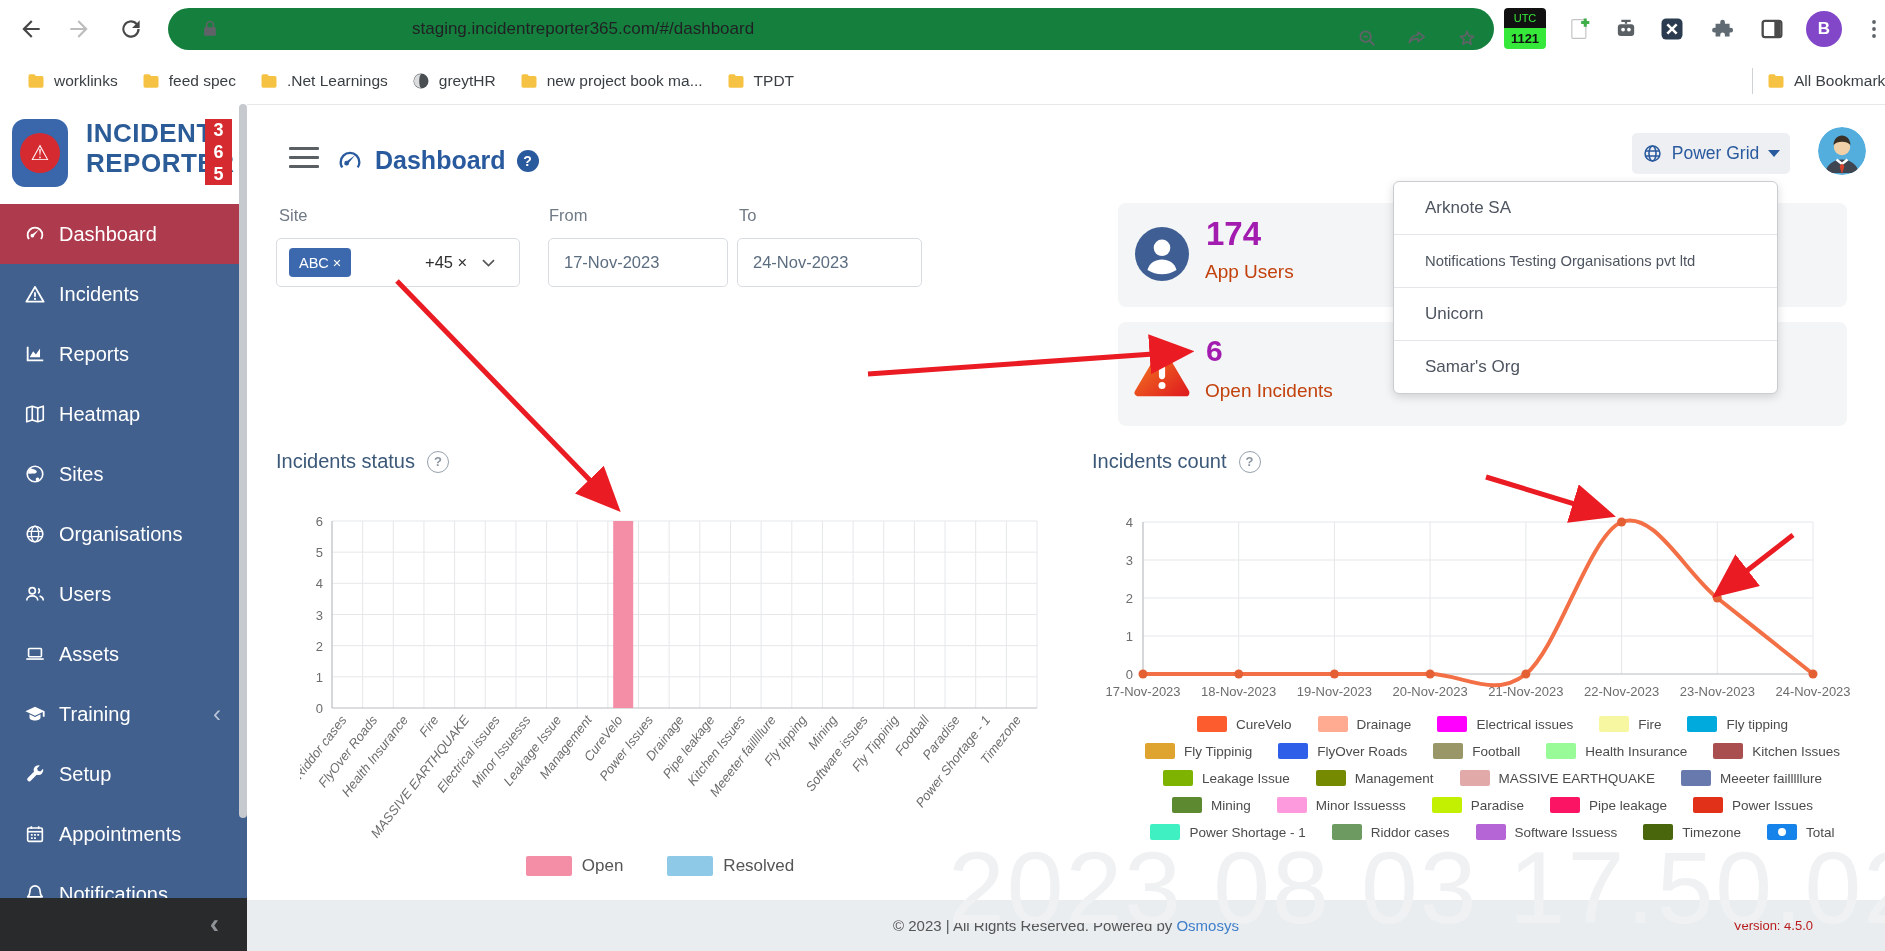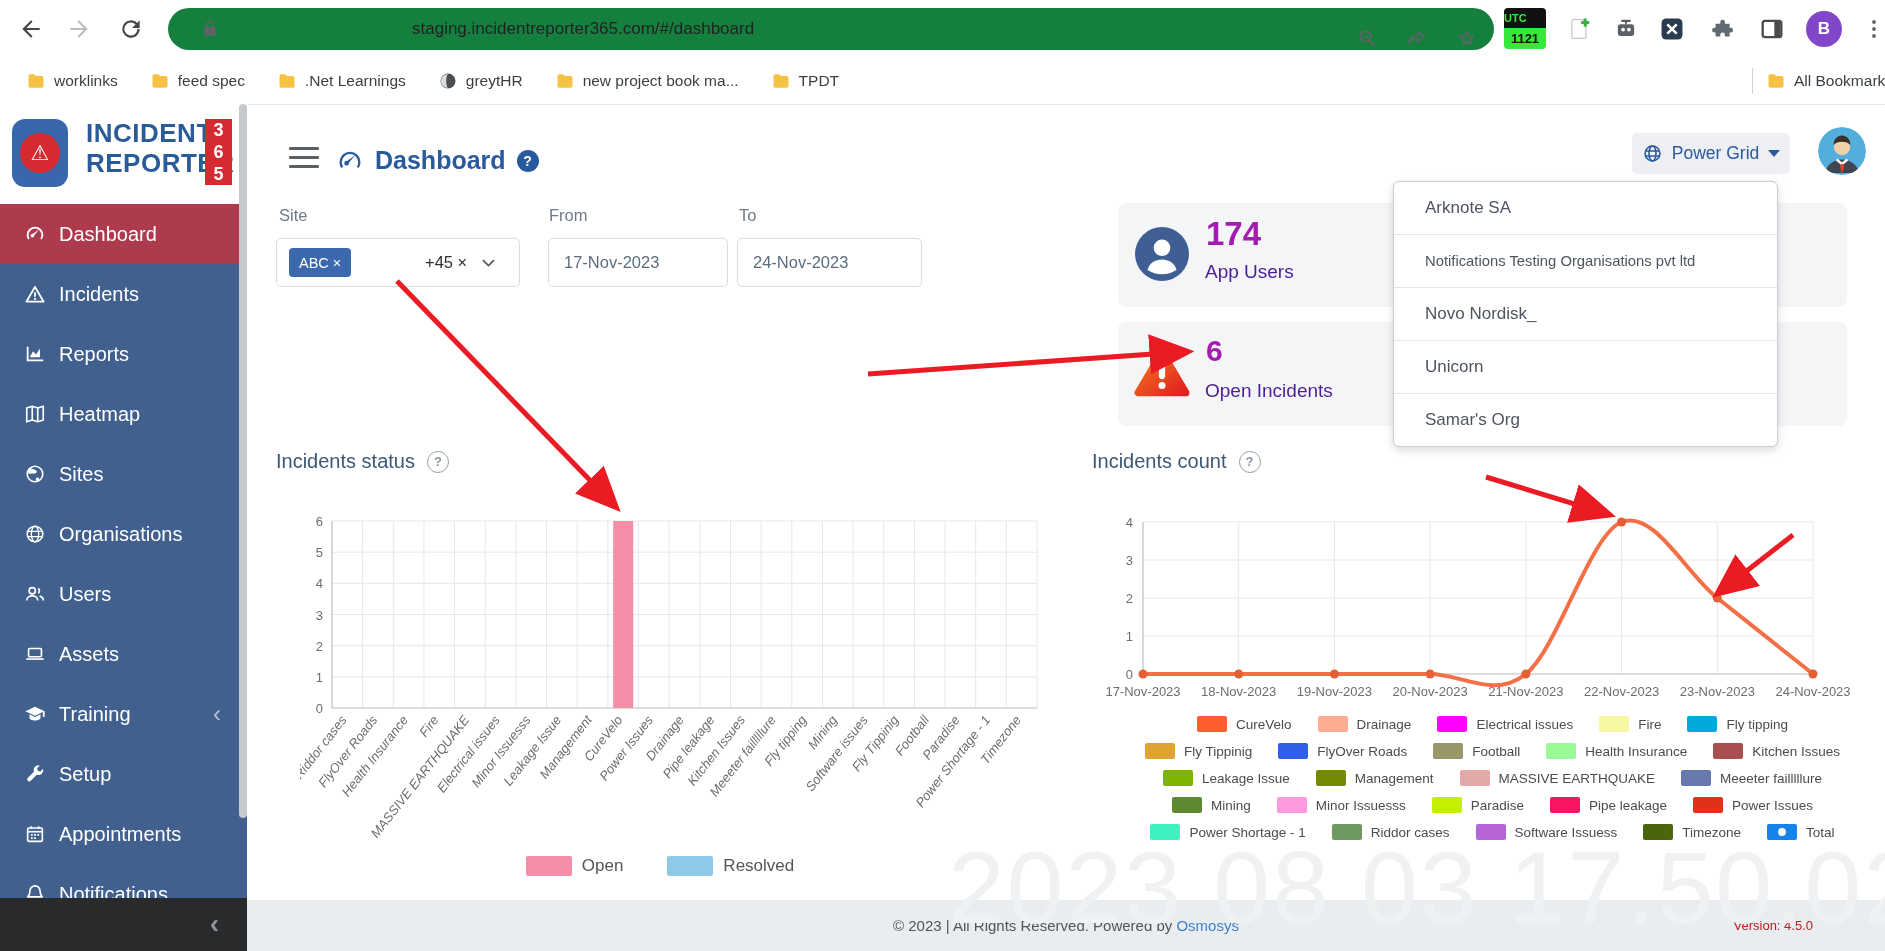--- a/index.html
+++ b/index.html
@@ -9,29 +9,29 @@
   svg{display:block}
 
   
   #chrome{left:0;top:0;width:1885px;height:58px;background:#fff}
   .navbtn{top:16px;width:26px;height:26px;cursor:pointer}
   #urlbar{left:168px;top:8px;width:1326px;height:42px;background:#15803d;border-radius:21px}
   #urltext{left:244px;top:0;line-height:42px;font-size:17px;color:#202124;white-space:nowrap}
   .pillicon{top:19px}
   .extic{top:15px;width:28px;height:28px}
   #utc-top{left:1504px;top:8px;width:42px;height:20px;background:#111;border-radius:4px 4px 0 0;
-           color:#35e83a;font-size:11px;font-weight:bold;line-height:20px}
+           color:#35e83a;font-size:11px;font-weight:normal;text-align:center;line-height:20px}
   #utc-bot{left:1504px;top:28px;width:42px;height:21px;background:#35e83a;border-radius:0 0 4px 4px;
            color:#111;font-size:13px;font-weight:bold;text-align:center;line-height:21px}
   #bavatar{left:1806px;top:11px;width:36px;height:36px;border-radius:50%;background:#8246c9;color:#fff;
            font-size:17px;font-weight:bold;text-align:center;line-height:36px}
 
   
   #bookmarks{left:0;top:58px;width:1885px;height:46px;background:#fff;border-bottom:1px solid #e6e8ea}
-  #bm-list{left:26px;top:0;height:46px;display:flex;align-items:center;gap:32px}
+  #bm-list{left:26px;top:0;height:46px;display:flex;align-items:center;gap:23px}
   .bm-item{display:flex;align-items:center;gap:8px;cursor:pointer;white-space:nowrap}
   .bm-label{font-size:15.5px;color:#3a3f44}
   #bm-sep{left:1752px;top:10px;width:1px;height:26px;background:#d0d3d6}
   #all-bm{left:1766px;top:0;height:46px;display:flex;align-items:center;gap:8px}
 
   
   #sidebar{left:0;top:104px;width:247px;height:847px;background:#41608e}
   #logo{left:0;top:0;width:247px;height:100px;background:#fff}
   #logo-sq{left:12px;top:15px;width:56px;height:68px;background:#3a67ab;border-radius:13px}
   #logo-circle{left:8px;top:14px;width:40px;height:40px;border-radius:50%;background:#d42a30;
@@ -67,21 +67,21 @@
   .flabel{top:206px;font-size:16.5px;color:#6f7a85}
   .fbox{top:238px;height:47px;background:#fff;border:1px solid #d9dde1;border-radius:5px}
   #chip{left:12px;top:9px;height:29px;background:#3c69ae;border-radius:4px;color:#fff;font-size:14.5px;
         display:flex;align-items:center;padding:0 10px;gap:8px}
   #plus45{left:148px;top:0;line-height:47px;font-size:16.5px;color:#2f2f2f}
   .dateval{padding-left:15px;line-height:47px;font-size:16.5px;color:#5c6d80}
 
   
   .card{left:1118px;width:729px;height:104px;background:#f4f5f6;border-radius:8px}
   .card .num{position:absolute;left:88px;top:12px;font-size:33px;font-weight:600;color:#a21caf}
-  .card .lbl{position:absolute;left:87px;top:58px;font-size:19px;color:#4c1d95}
+  .card .lbl{position:absolute;left:87px;top:58px;font-size:19px;color:#c2410c}
 
   
   #orgdrop{left:1393px;top:181px;width:383px;background:#fff;border:1px solid #c9cdd1;border-radius:6px;
            box-shadow:0 3px 10px rgba(0,0,0,.15);z-index:30}
   .dd-item{height:52px;line-height:52px;padding-left:31px;font-size:17px;color:#4e5560;cursor:pointer;
            border-bottom:1px solid #e4e6e9;white-space:nowrap;overflow:hidden}
   .dd-item:last-child{border-bottom:none}
   .dd-item.small{font-size:14.8px}
 
   
@@ -474,21 +474,20 @@
           <circle cx="29" cy="39" r="3.4" fill="#fff"></circle>
         </svg>
       </span>
     <span class="num" style="font-size:30px">6</span>
     <span class="lbl">Open Incidents</span>
   </div>
 
   <div id="orgdrop" class="abs">
       <div class="dd-item">Arknote SA</div>
       <div class="dd-item small">Notifications Testing Organisations pvt ltd</div>
-      <div class="dd-item">Novo Nordisk_</div>
       <div class="dd-item">Unicorn</div>
       <div class="dd-item">Samar's Org</div>
     </div>
 
   <div class="abs ctitle" style="left:276px;top:450px">
     <span class="t">Incidents status</span>
     <span class="help-line">?</span>
   </div>
   <svg id="bar-chart" class="abs" style="left:300px;top:503px;pointer-events:none" width="760" height="400" viewBox="0 0 760 400">
       <line x1="32" y1="18" x2="32" y2="205" stroke="#e5e7e9"></line>

